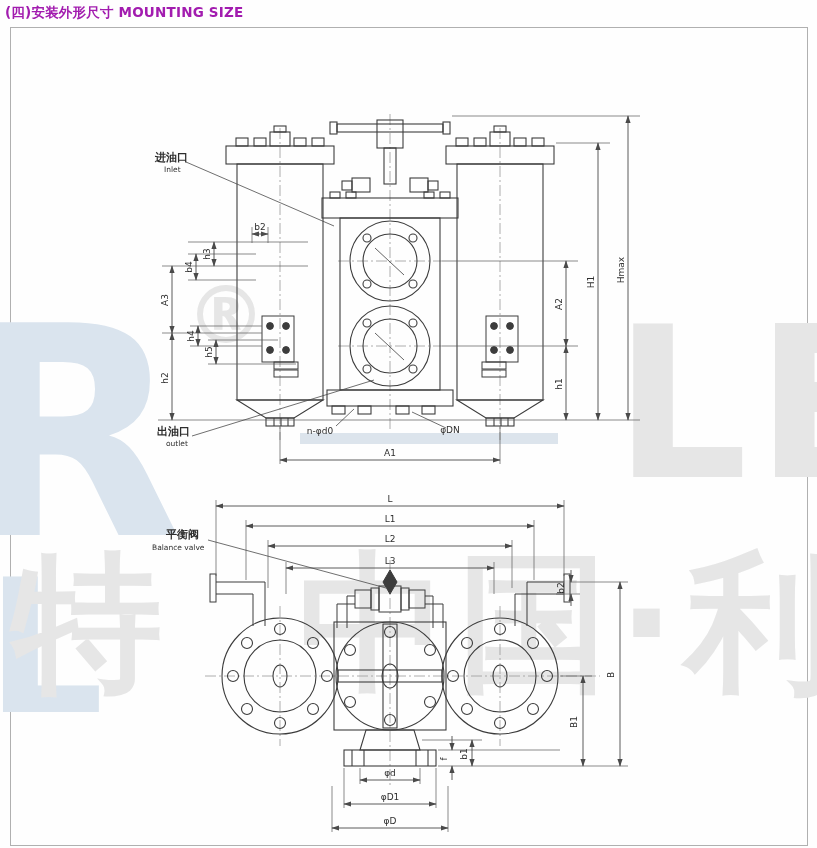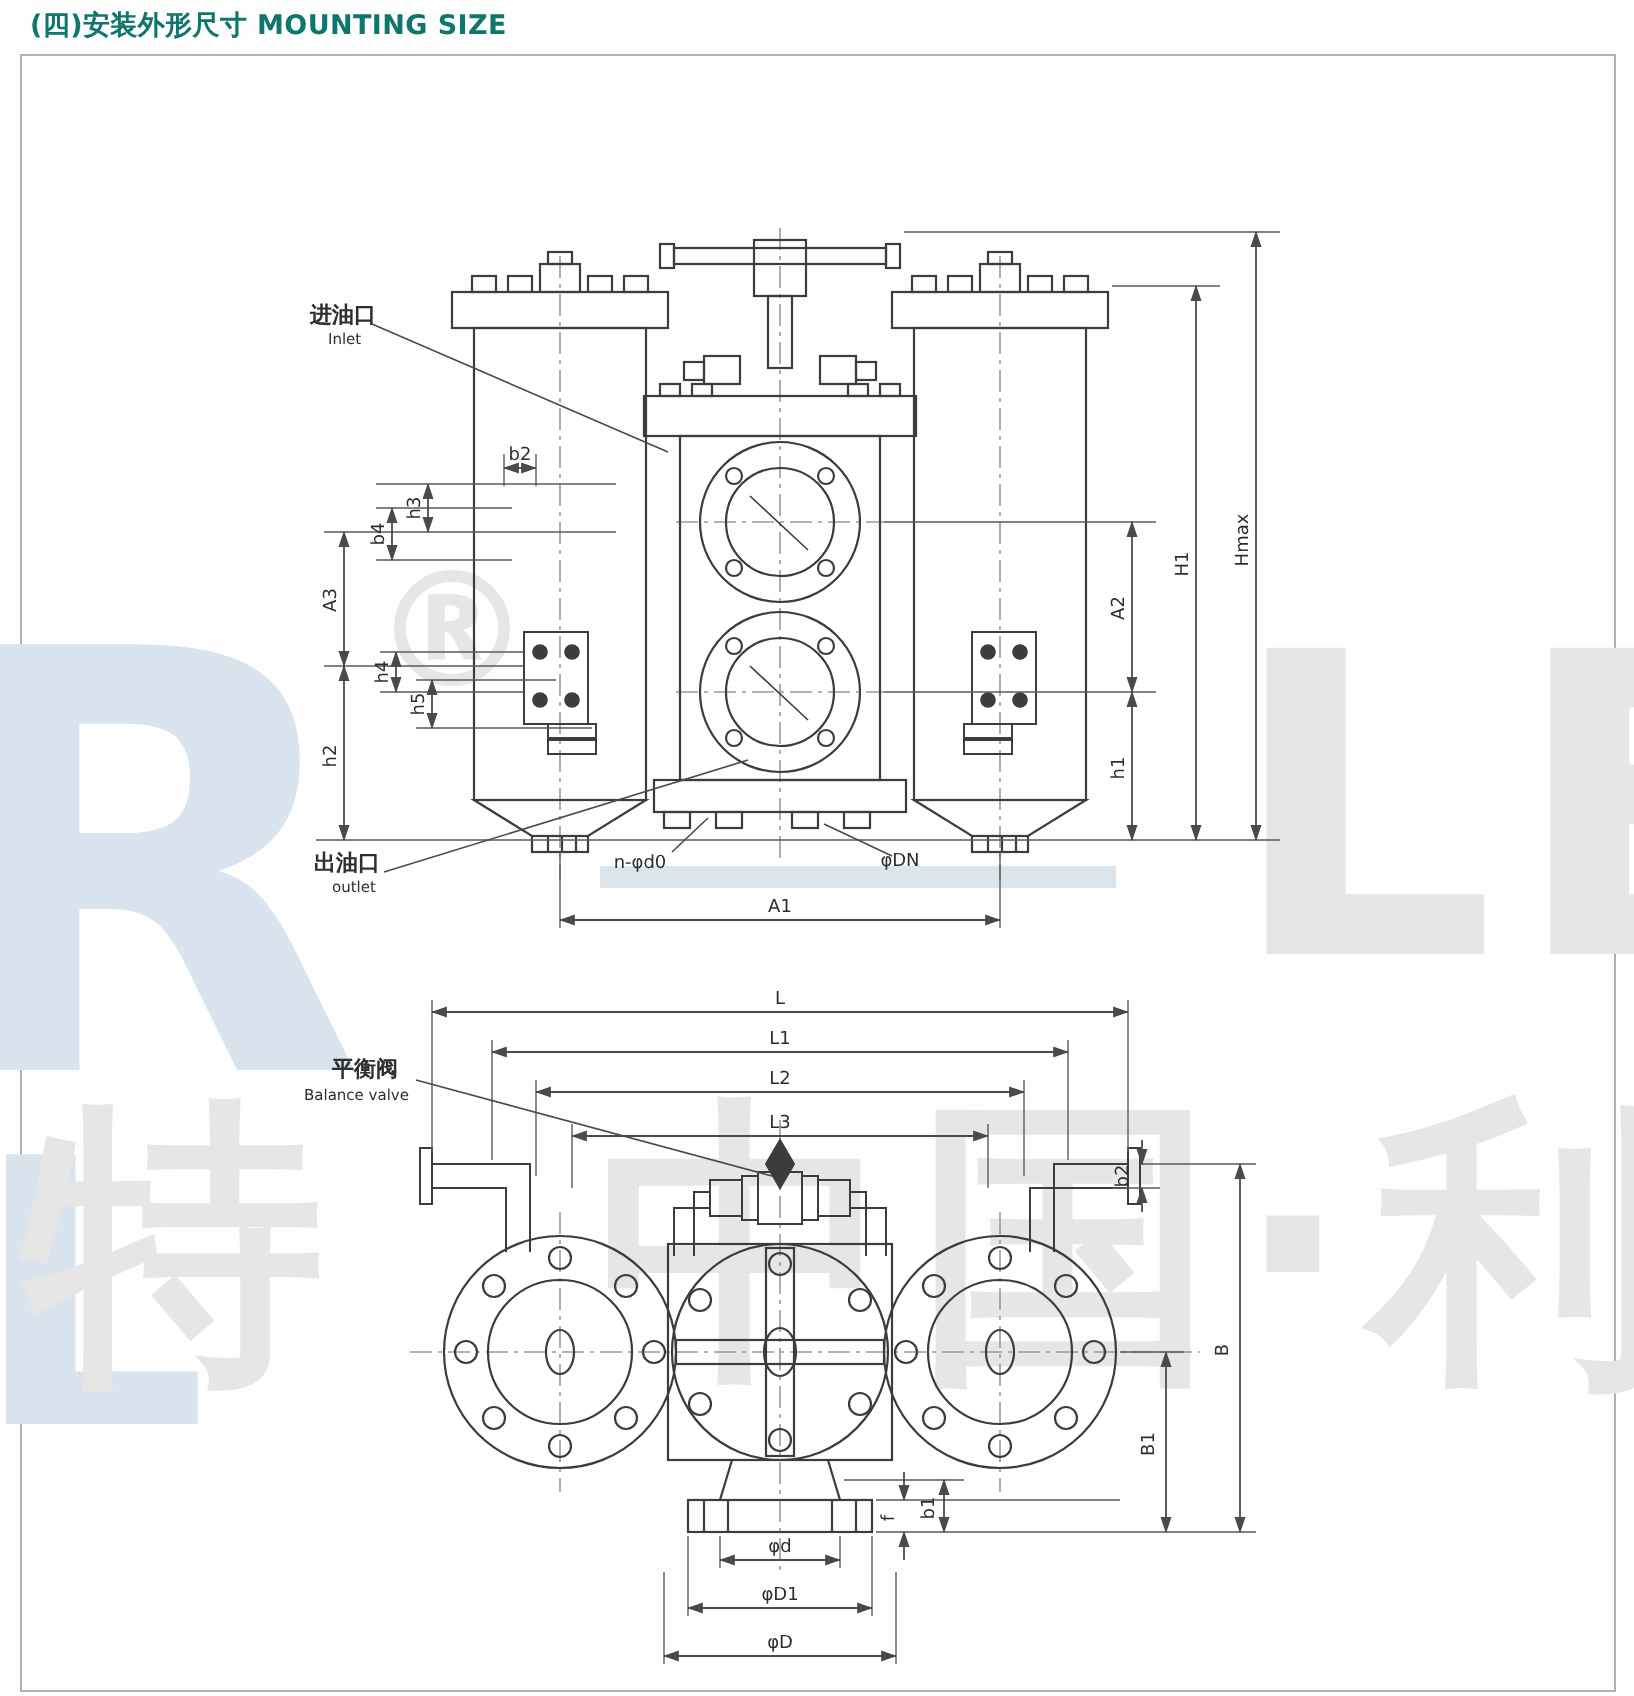--- a/index.html
+++ b/index.html
@@ -1,18 +1,18 @@
 <!DOCTYPE html>
 <html><head>
 <meta charset="utf-8">
 <style>
   html,body{margin:0;padding:0;background:#fff;}
   .canvas{position:relative;width:817px;height:848px;background:#fefefe;overflow:hidden;
           font-family:"DejaVu Sans",sans-serif;}
-  .title{position:absolute;left:15px;top:4px;font-size:13.5px;font-weight:700;color:#0f766e;
+  .title{position:absolute;left:5px;top:4px;font-size:13.5px;font-weight:700;color:#a21caf;
          letter-spacing:.2px;white-space:nowrap;z-index:3;}
   .frame{position:absolute;left:10px;top:27px;width:796px;height:817px;border:1px solid #b0b0b0;z-index:0;}
   .wm{position:absolute;line-height:1;font-weight:700;z-index:1;user-select:none;white-space:nowrap;}
   .wm-blue{color:#dae4ee;}
   .wm-gray{color:#e6e6e6;}
   .wm-band{position:absolute;background:#bfcedd;opacity:.55;z-index:1;}
   svg{position:absolute;left:0;top:28px;z-index:2;}
   svg text{fill:#2e2e2e;stroke:none;font-family:"DejaVu Sans",sans-serif;}
   .dimtxt{font-size:9px;}
   .cntxt{font-size:11px;font-weight:700;}

